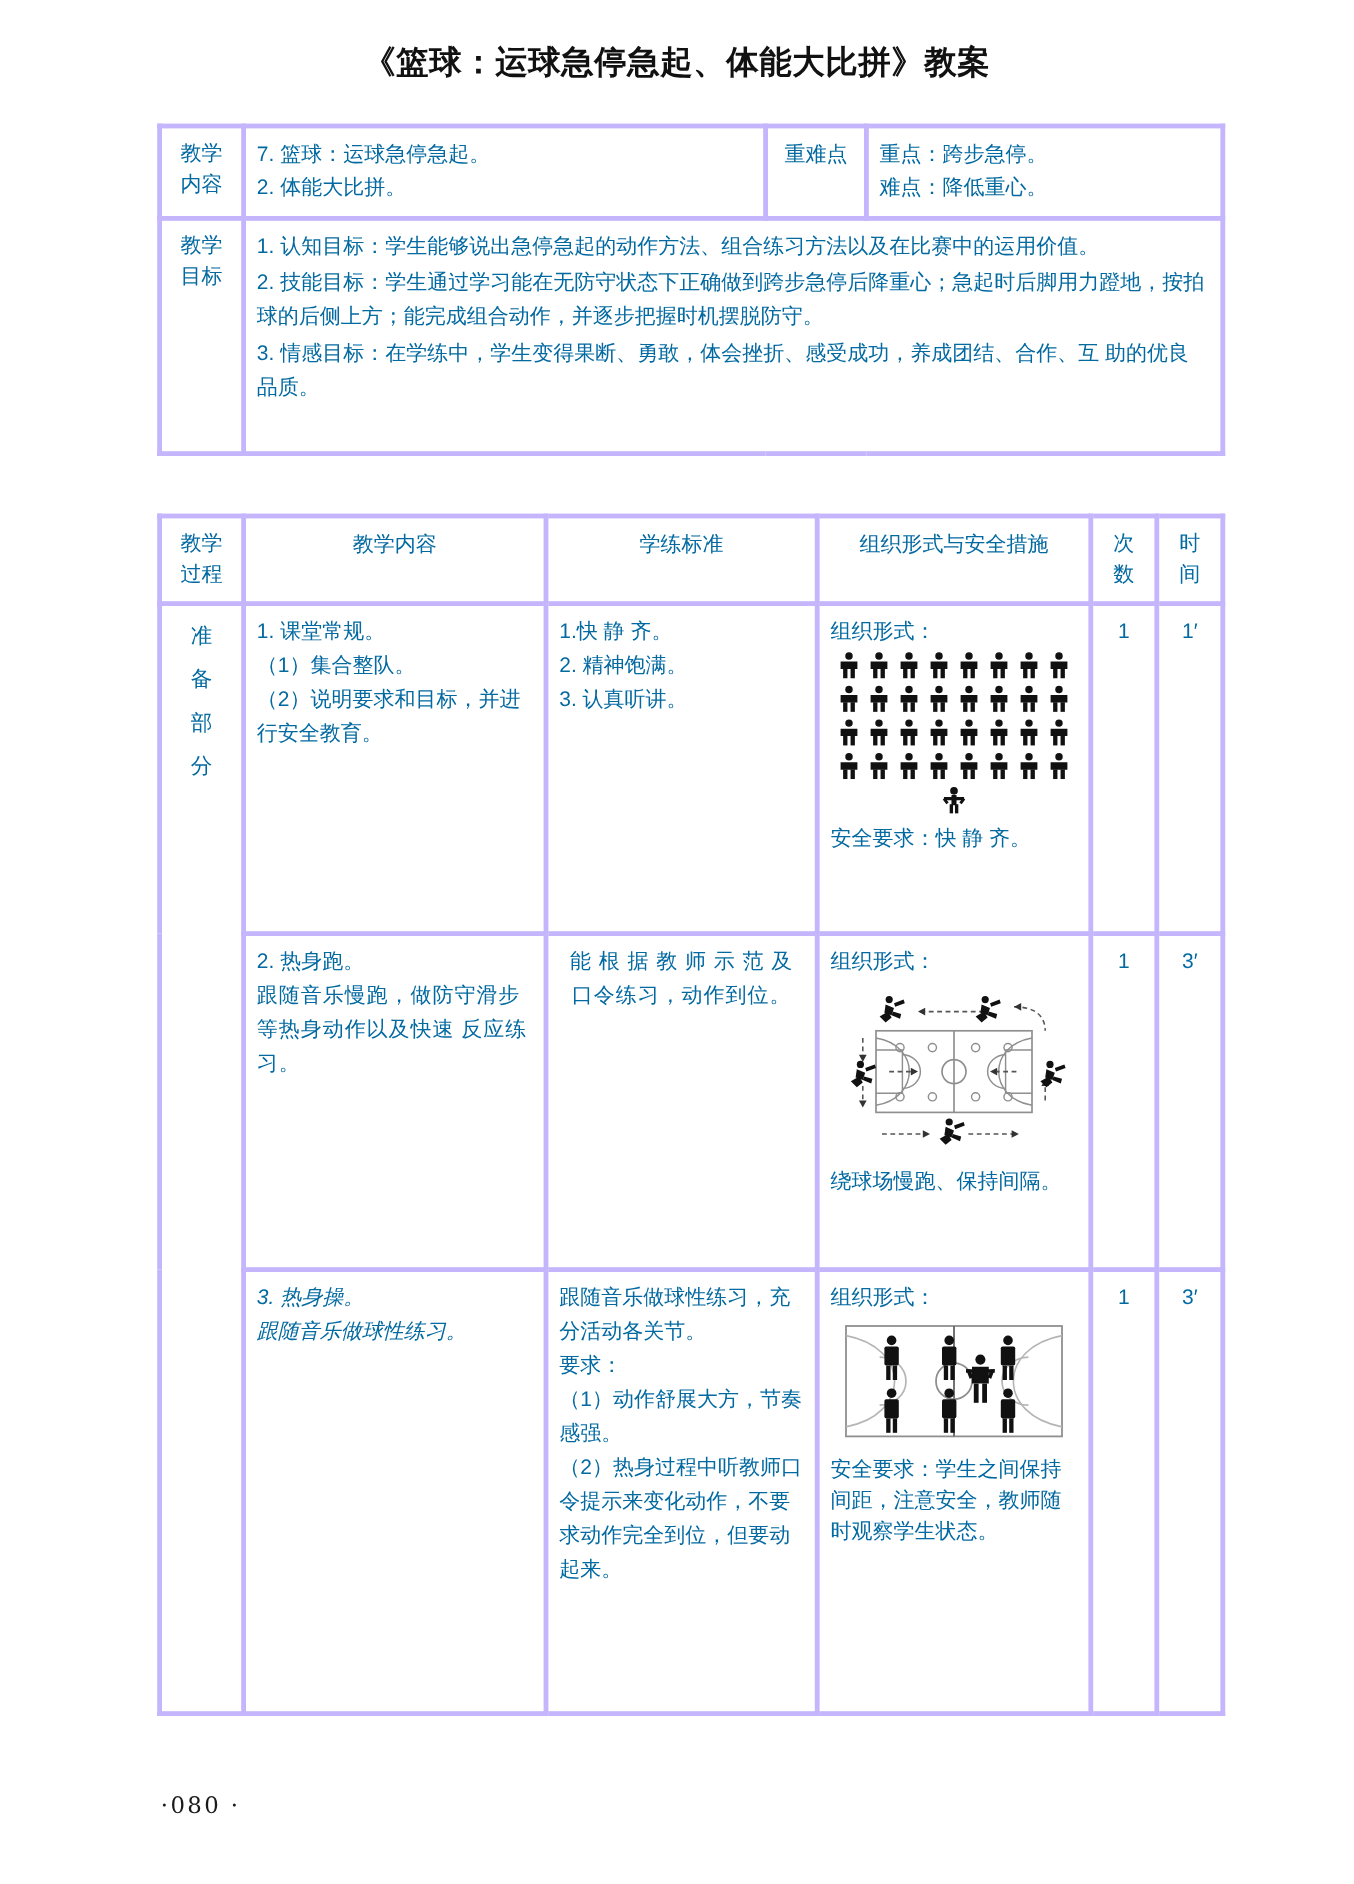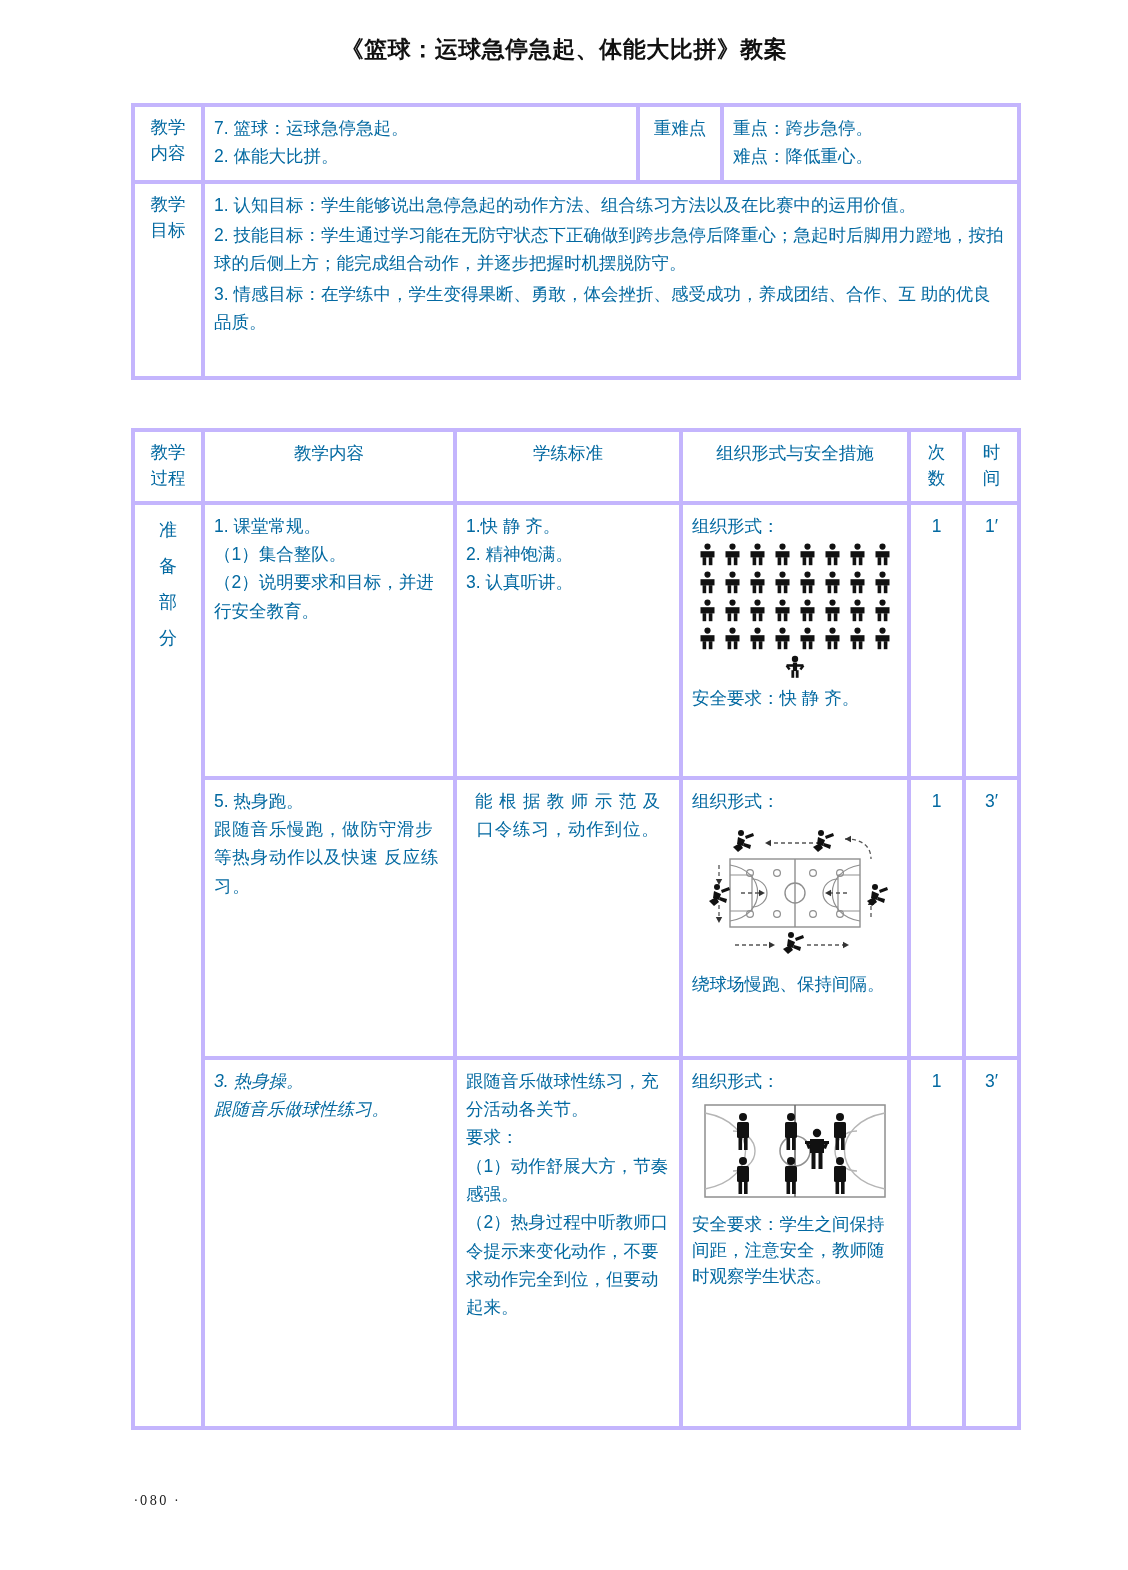--- a/index.html
+++ b/index.html
@@ -22,21 +22,21 @@
   }
 
   .doc-title {
     position: absolute;
     top: 34px;
     left: 0;
     width: 1128px;
     text-align: center;
     font-family: "DejaVu Serif", "Liberation Serif", serif;
     font-weight: 700;
-    font-size: 23px;
+    font-size: 27px;
     letter-spacing: 0.5px;
     color: #111;
   }
 
   table.lesson {
     position: absolute;
     top: 103px;
     left: 131px;
     width: 886px;
     border-collapse: collapse;
@@ -118,21 +118,21 @@
   .teacher-row {
     display: flex;
     justify-content: center;
     margin: 3px 0 6px 0;
   }
 
   .footer-num {
     position: absolute;
     left: 134px;
     top: 1494px;
-    font-size: 12px;
+    font-size: 19px;
     letter-spacing: 2px;
     color: #1a1a1a;
     font-family: "DejaVu Serif", "Liberation Serif", serif;
   }
 
   svg { display: inline-block; vertical-align: middle; }
 </style>
 </head>
 <body>
 
@@ -440,21 +440,21 @@
           </div>
 
           <span class="org-note">安全要求：快 静 齐。</span>
         </td>
         <td class="num-cell">1</td>
         <td class="num-cell">1′</td>
       </tr>
 
       <tr>
         <td style="height:260px;">
-          <span class="line">5. 热身跑。</span>
+          <span class="line">2. 热身跑。</span>
           <span class="line" style="letter-spacing:0.8px;">跟随音乐慢跑，做防守滑步等热身动作以及快速 反应练习。</span>
         </td>
         <td>
           <span class="line" style="letter-spacing:0.8px;text-align:center;">能 根 据 教 师 示 范 及 口令练习，动作到位。</span>
         </td>
         <td>
           <span class="org-title">组织形式：</span>
 
           <div class="fig-wrap">
             <svg width="200" height="148" viewBox="0 0 200 148">

